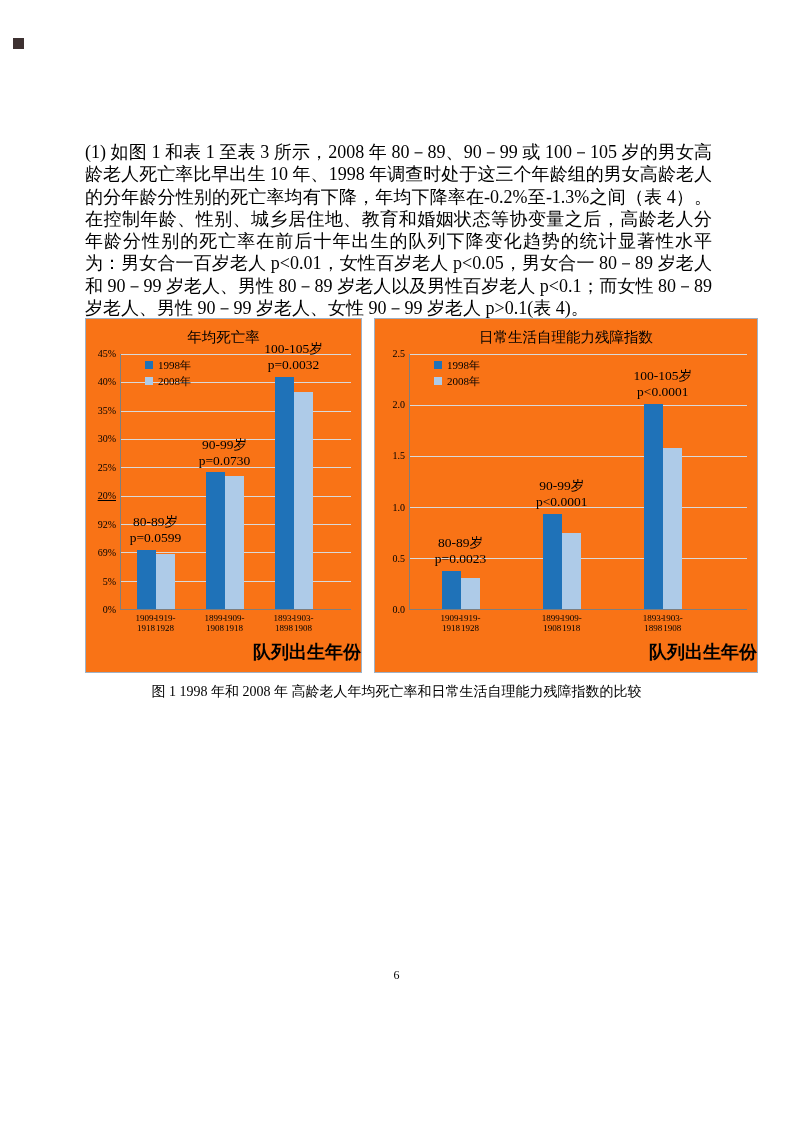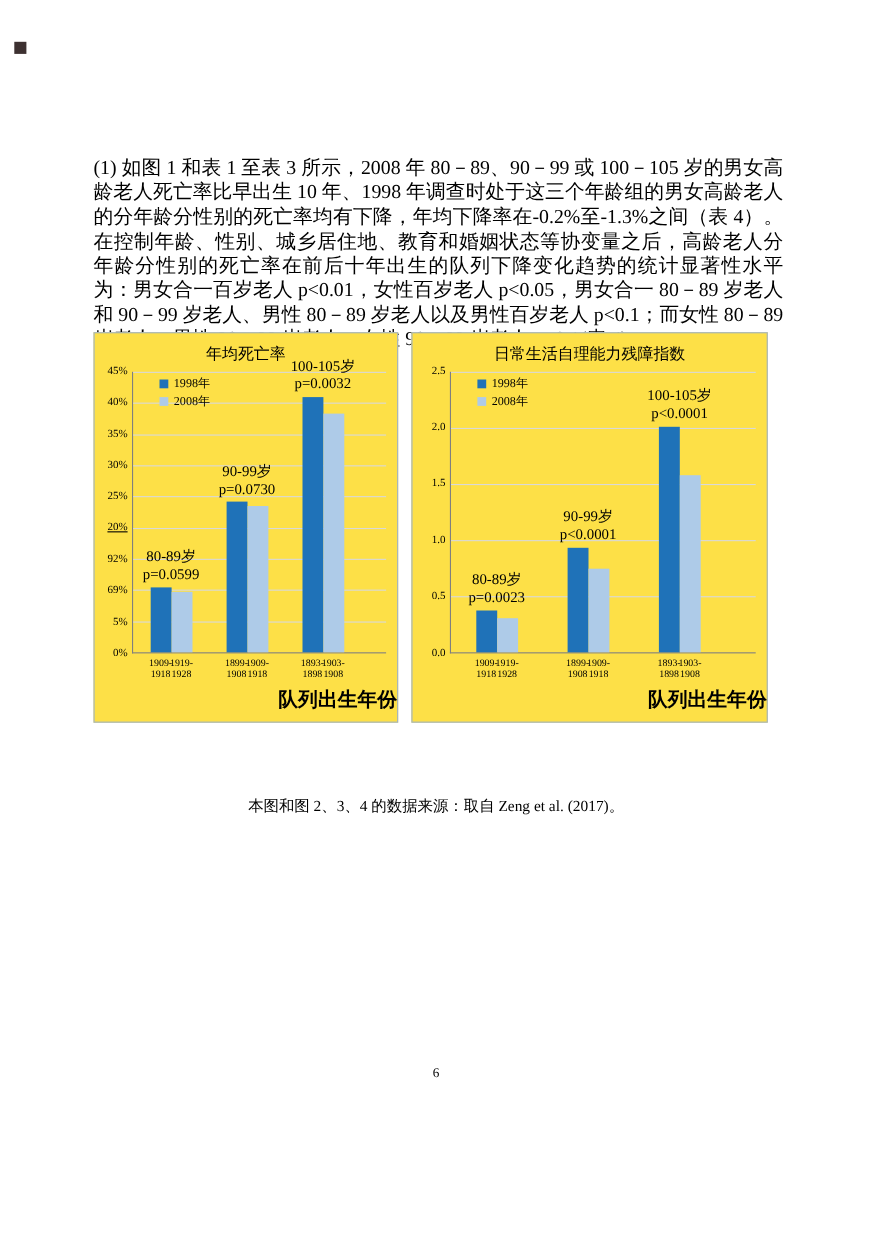--- a/index.html
+++ b/index.html
@@ -5,21 +5,21 @@
   * { margin:0; padding:0; box-sizing:border-box; }
   html,body { background:#ffffff; }
   body { font-family:"Liberation Serif","DejaVu Serif",serif; color:#000; }
   .page { position:relative; width:793px; height:1122px; background:#fff; margin:0 auto; overflow:hidden; }
 
   .corner-mark { position:absolute; left:13px; top:38px; width:11px; height:11px; background:#3d3131; }
 
   .body-text { position:absolute; left:85px; top:141px; width:627px;
                font-size:18px; line-height:22.3px; text-align:justify; }
 
-  .chart-panel { position:absolute; border:1px solid #9fb2c6; background:#fde047; }
+  .chart-panel { position:absolute; border:1px solid #9fb2c6; background:#f97316;margin-top:16px; }
   .chart-title { text-align:center; font-size:14.5px; margin-top:9px; }
   .chart-body { display:flex; margin-top:7px; padding:0 10px 0 4px; }
   .y-axis { position:relative; width:30px; flex:none; height:256px; }
   .y-label { position:absolute; right:4px; transform:translateY(50%); font-size:10px; line-height:10px; }
   .plot { flex:1; position:relative; height:256px;
           border-left:1px solid #7f7f7f; border-bottom:1px solid #7f7f7f; }
   .gridlines { position:absolute; inset:0; }
   .gridline { position:absolute; left:0; right:0; height:1px; background:#d9d9d9; }
   .legend { position:absolute; top:3px; left:24px; }
   .legend-row { display:flex; align-items:center; gap:5px; font-size:11px; line-height:16px; }
@@ -155,21 +155,21 @@
                   </div>
                 </div>
               </div>
             </div>
           </div>
       </div>
     </div>
     <div class="x-title">队列出生年份</div>
   </div>
 
-  <div class="chart-panel" style="left:374px; top:302px; width:324px; height:355px;">
+  <div class="chart-panel" style="left:374px; top:302px; width:384px; height:355px;">
     <div class="chart-title">日常生活自理能力残障指数</div>
     <div class="chart-body">
       <div class="y-axis">
           <div class="y-label" style="bottom: 0%;">0.0</div>
           <div class="y-label" style="bottom: 20%;">0.5</div>
           <div class="y-label" style="bottom: 40%;">1.0</div>
           <div class="y-label" style="bottom: 60%;">1.5</div>
           <div class="y-label" style="bottom: 80%;">2.0</div>
           <div class="y-label" style="bottom: 100%;">2.5</div>
         </div>
@@ -257,17 +257,17 @@
                   </div>
                 </div>
               </div>
             </div>
           </div>
       </div>
     </div>
     <div class="x-title">队列出生年份</div>
   </div>
 
-  <div class="caption cap-src">本图和图 2、3、4 的数据来源：取自 Zeng et al. (2017)。</div>
+  <div class="caption cap-zh">图 1  1998 年和 2008 年 高龄老人年均死亡率和日常生活自理能力残障指数的比较</div>
 
   <div class="page-num">6</div>
 
 </div>
 
 </body></html>

